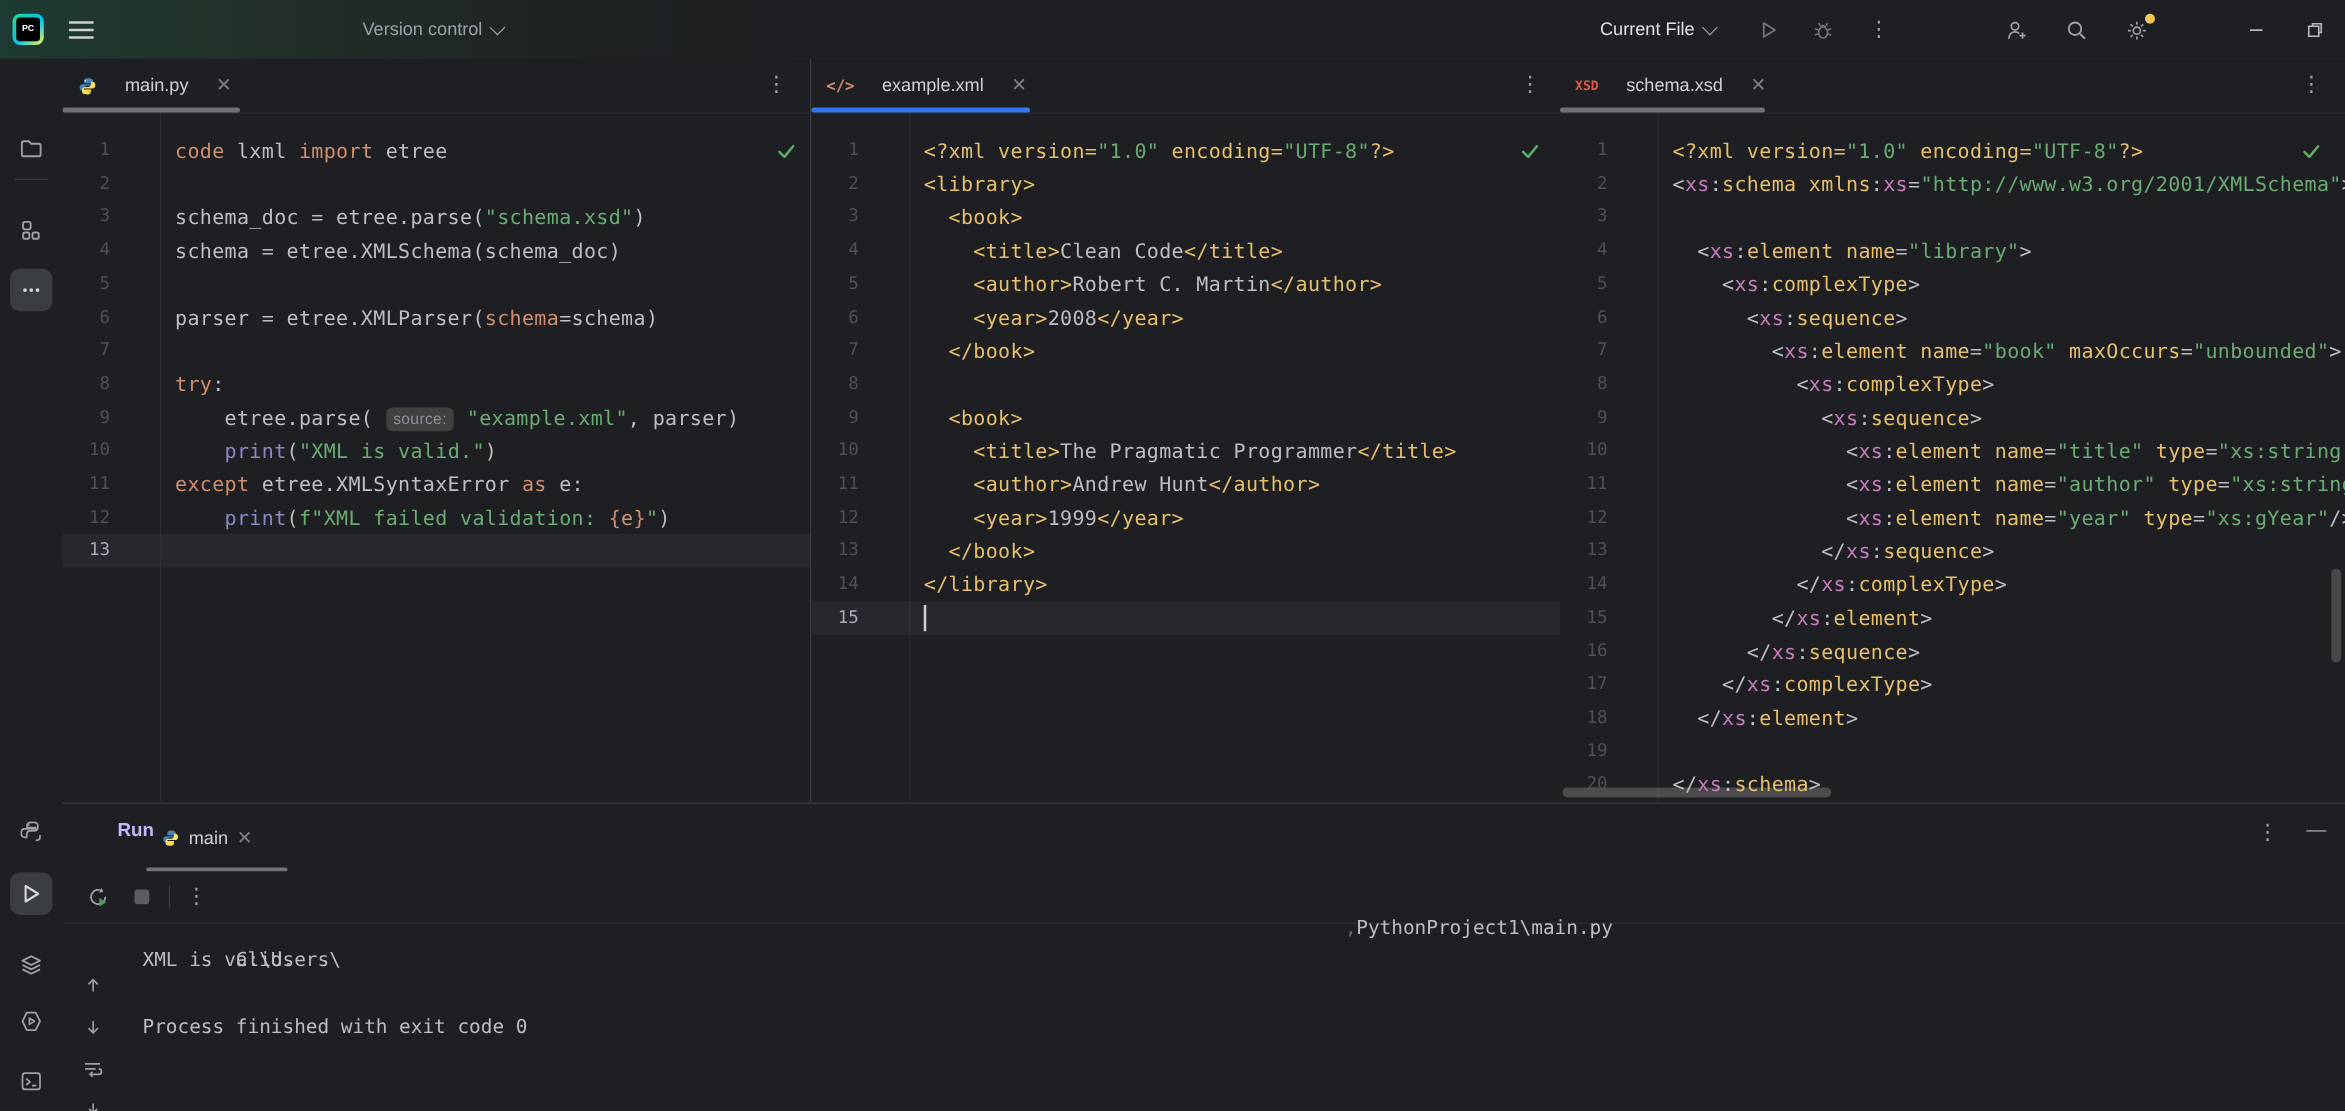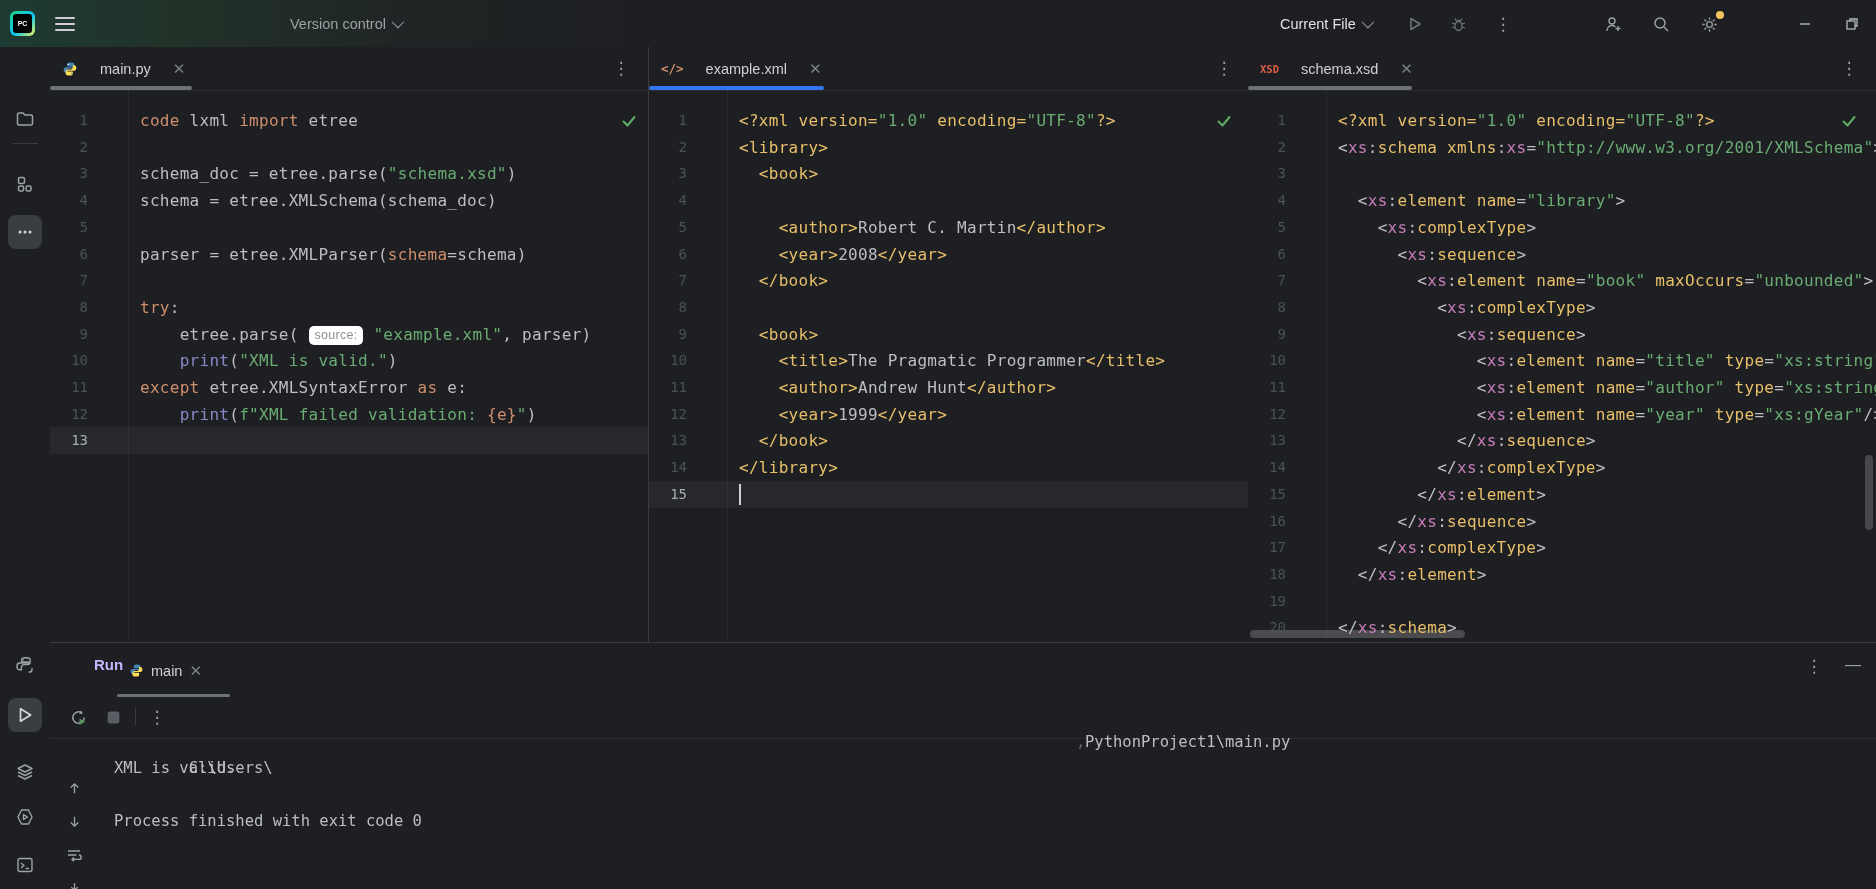--- a/index.html
+++ b/index.html
@@ -54,21 +54,21 @@
   .code-row{position:absolute;left:0;right:0;height:27px;line-height:27px;}
   .row-hl{position:absolute;left:0;right:0;height:27px;background:#26282e;}
   .lnum{position:absolute;left:0;top:0;width:38px;text-align:right;color:#4b5059;
      font-family:"DejaVu Sans Mono","Liberation Mono",monospace;font-size:14px;}
   .lnum.cur{color:#a9abb2;}
   .code-text{position:absolute;left:90px;top:0;white-space:pre;
      font-family:"DejaVu Sans Mono","Liberation Mono",monospace;font-size:16px;letter-spacing:0.28px;}
   .gutter-sep{position:absolute;top:0;bottom:0;left:78px;width:1px;background:rgba(255,255,255,0.05);}
   .tk-k{color:#cf8e6d;} .tk-f{color:#8888c6;} .tk-s{color:#6aab73;}
   .tk-t{color:#bcbec4;} .tk-g{color:#e8bf6a;} .tk-n{color:#c77dbb;} .tk-b{color:#bcbec4;}
-  .tk-h{display:inline-block;background:#ffffff;color:#8c9097;border-radius:5px;padding:0 6px;
+  .tk-h{display:inline-block;background:#404040;color:#8c9097;border-radius:5px;padding:0 6px;
      font-size:12.5px;font-family:"Liberation Sans",sans-serif;line-height:19px;vertical-align:1px;}
   .caret{position:absolute;width:2px;height:21px;background:#ced0d6;}
   .check{position:absolute;width:18px;height:18px;color:#5fad65;}
   .hscroll{position:absolute;height:8px;border-radius:4px;background:rgba(255,255,255,0.20);}
   .vscroll{position:absolute;width:8px;border-radius:4px;background:rgba(255,255,255,0.18);}
   
   #runpanel{position:absolute;left:50px;top:642px;width:1826px;height:247px;background:#1e1f22;
      border-top:1px solid #393b40;}
   #run-title{position:absolute;left:17px;top:13px;font-size:15px;font-weight:bold;color:#c4b5fd;margin-left:27px;}
   #run-tab{position:absolute;left:67px;top:0;height:55px;display:flex;align-items:center;gap:7px;padding:0 12px;}
@@ -309,20 +309,21 @@
         <div class="code-row" style="top: 43.7px;">
           <span class="lnum">2</span>
           <span class="code-text"><span class="tk-g">&lt;library&gt;</span></span>
         </div>
         <div class="code-row" style="top: 70.4px;">
           <span class="lnum">3</span>
           <span class="code-text"><span class="tk-t">  </span><span class="tk-g">&lt;book&gt;</span></span>
         </div>
         <div class="code-row" style="top: 97.1px;">
           <span class="lnum">4</span>
+          <span class="code-text"><span class="tk-t">    </span><span class="tk-g">&lt;title&gt;</span><span class="tk-t">Clean Code</span><span class="tk-g">&lt;/title&gt;</span></span>
         </div>
         <div class="code-row" style="top: 123.8px;">
           <span class="lnum">5</span>
           <span class="code-text"><span class="tk-t">    </span><span class="tk-g">&lt;author&gt;</span><span class="tk-t">Robert C. Martin</span><span class="tk-g">&lt;/author&gt;</span></span>
         </div>
         <div class="code-row" style="top: 150.5px;">
           <span class="lnum">6</span>
           <span class="code-text"><span class="tk-t">    </span><span class="tk-g">&lt;year&gt;</span><span class="tk-t">2008</span><span class="tk-g">&lt;/year&gt;</span></span>
         </div>
         <div class="code-row" style="top: 177.2px;">

